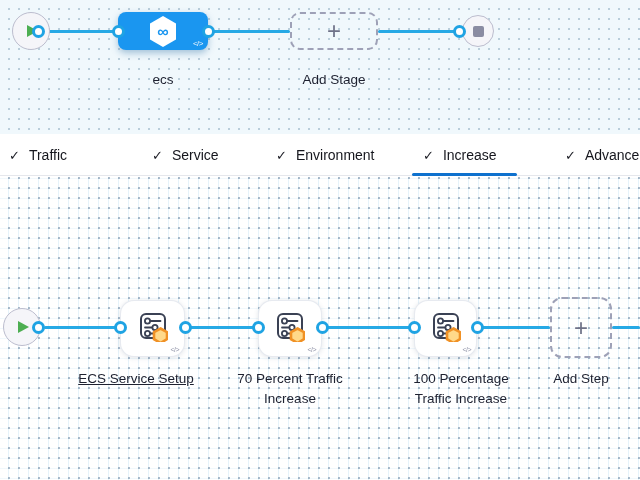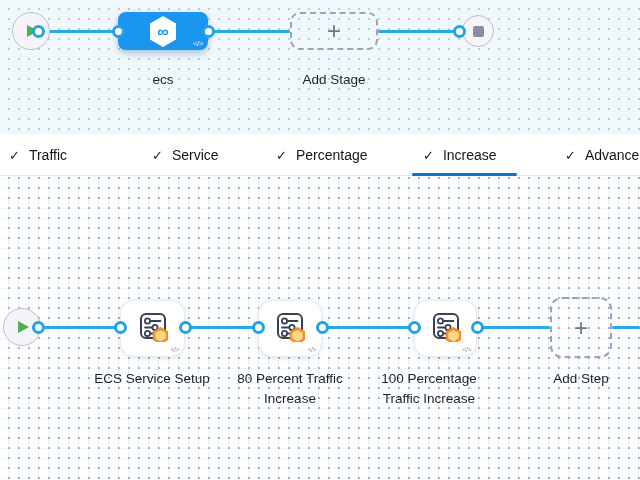--- a/index.html
+++ b/index.html
@@ -116,21 +116,21 @@
     <div class="tab t0">
       <span class="chk">✓</span>
       <span>Traffic</span>
     </div>
     <div class="tab t1">
       <span class="chk">✓</span>
       <span>Service</span>
     </div>
     <div class="tab t2">
       <span class="chk">✓</span>
-      <span>Percentage</span>
+      <span>Environment</span>
     </div>
     <div class="tab t3 active">
       <span class="chk">✓</span>
       <span>Increase</span>
     </div>
     <div class="tab t4">
       <span class="chk">✓</span>
       <span>Advanced</span>
     </div>
   </div>
@@ -193,19 +193,19 @@
       </svg>
       <span class="code-glyph-gray">&lt;/&gt;</span>
     </div>
     <div class="port" style="left:407.5px; top:143.5px;"></div>
     <div class="port" style="left:470.5px; top:143.5px;"></div>
 
     <div class="dash-box" style="left:550px; top:120px; width:62px; height:61px; border-radius:12px;">
       <span class="plus">+</span>
     </div>
 
-    <div class="node-label" style="left:87px; top:192px; width:130px;">ECS Service Setup</div>
-    <div class="node-label" style="left:225px; top:192px; width:130px;">80 Percent Traffic Increase</div>
-    <div class="node-label" style="left:364px; top:192px; width:130px;">100 Percentage Traffic Increase</div>
+    <div class="node-label" style="left:71px; top:192px; width:130px;text-decoration:underline;">ECS Service Setup</div>
+    <div class="node-label" style="left:225px; top:192px; width:130px;">70 Percent Traffic Increase</div>
+    <div class="node-label" style="left:396px; top:192px; width:130px;">100 Percentage Traffic Increase</div>
     <div class="node-label" style="left:516px; top:192px; width:130px;">Add Step</div>
   </div>
 
 </div>
 
 </body></html>

